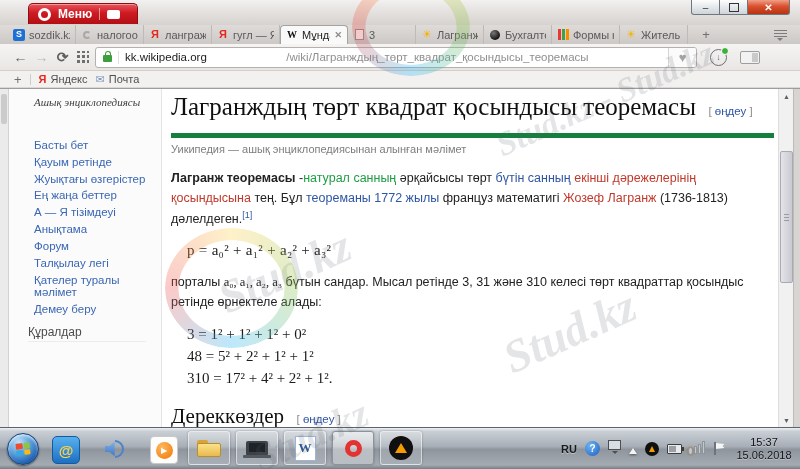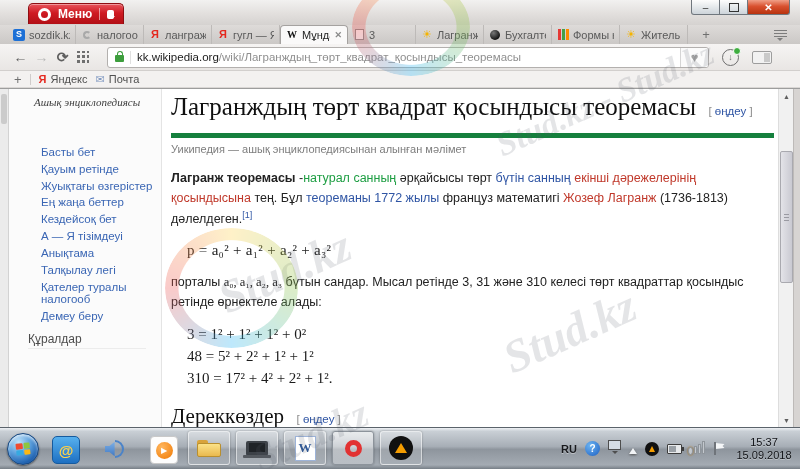--- a/index.html
+++ b/index.html
@@ -1,21 +1,21 @@
 <!DOCTYPE html>
 <html><head>
 <meta charset="utf-8">
 <style>
   html,body{margin:0;padding:0;background:#555;}
   #screen{position:relative;width:800px;height:469px;overflow:hidden;background:#fff;
           font-family:"Liberation Sans",sans-serif;-webkit-font-smoothing:antialiased;}
   
   .titlebar{position:absolute;left:0;top:0;right:0;height:25px;
     background:linear-gradient(180deg,#f2f1f0 0%,#e2dfdd 55%,#d5d2d0 100%);border-bottom:1px solid #c2bfbd;}
-  .menu-btn{position:absolute;left:28px;top:3px;height:21px;width:96px;box-sizing:border-box;
+  .menu-btn{position:absolute;left:28px;top:3px;height:21px;width:110px;box-sizing:border-box;
     background:linear-gradient(180deg,#e8555c 0%,#cf1a22 45%,#b20f15 100%);
     border:1px solid #8e0d11;border-bottom:none;border-radius:5px 5px 0 0;
     color:#fff;font-weight:bold;font-size:12px;display:flex;align-items:center;gap:7px;padding:0 9px;
     box-shadow:inset 0 1px 0 rgba(255,255,255,.4);}
   .o-logo{width:13px;height:13px;border:3px solid #fff;border-radius:50%;box-sizing:border-box;flex:none;}
   .menu-sep{width:1px;height:12px;background:rgba(255,255,255,.55);}
   .flag-ic{width:13px;height:9px;background:#fff;border-radius:2px;position:relative;}
   .flag-ic::after{content:"";position:absolute;left:2px;bottom:-3px;border:3px solid transparent;border-top-color:#fff;}
   .win-controls{position:absolute;right:10px;top:0;display:flex;}
   .wbtn{height:15px;box-sizing:border-box;border:1px solid #70777e;border-top:none;display:flex;align-items:center;justify-content:center;
@@ -51,22 +51,22 @@
   .tabmenu::after{content:"";position:absolute;left:3px;bottom:-5px;border:3px solid transparent;border-top-color:#7c7c7c;}
   
   .toolbar{position:absolute;left:0;top:44px;right:0;height:27px;display:flex;align-items:center;
     background:linear-gradient(180deg,#f6f4f3 0%,#e9e6e4 100%);border-bottom:1px solid #d2cfcd;padding-left:10px;box-sizing:border-box;}
   .navbtn{width:21px;text-align:center;font-size:14px;color:#5f5f5f;font-weight:bold;}
   .navbtn.dis{color:#b8b8b8;}
   .gridbtn{width:12px;height:12px;margin:0 6px 0 4px;
     background:conic-gradient(#6f6f6f 0 100%);
     -webkit-mask:repeating-linear-gradient(0deg,#000 0 3px,transparent 3px 5px),repeating-linear-gradient(90deg,#000 0 3px,transparent 3px 5px);
     mask-composite:intersect;-webkit-mask-composite:source-in;}
-  .urlfield{margin-left:12px;width:600px;height:19px;background:#fff;border:1px solid #b3b0ae;border-radius:3px;
-    display:flex;align-items:center;font-size:11.5px;overflow:hidden;}
+  .urlfield{margin-left:0;width:600px;height:19px;background:#fff;border:1px solid #b3b0ae;border-radius:3px;
+    display:flex;align-items:center;font-size:11.5px;overflow:hidden;text-align:center;}
   .lock{flex:none;width:9px;height:7px;background:#3d9e3d;border-radius:1px;position:relative;margin:3px 6px 0 7px;}
   .lock::before{content:"";position:absolute;left:1.5px;top:-4px;width:6px;height:5px;border:1.5px solid #3d9e3d;border-bottom:none;border-radius:3px 3px 0 0;box-sizing:border-box;}
   .urlsep{width:1px;height:13px;background:#e0e0e0;margin-right:6px;flex:none;}
   .uhost{color:#1b1b1b;white-space:nowrap;}
   .upath{color:#8f8f8f;white-space:nowrap;overflow:hidden;flex:1;}
   .heartbox{flex:none;margin-left:auto;width:27px;height:100%;border-left:1px solid #d5d5d5;display:flex;align-items:center;justify-content:center;background:#fbfbfb;}
   .heart{color:#a3a3a3;font-size:13px;}
   .dlbtn{position:relative;width:15px;height:15px;border:1.5px solid #6e6e6e;border-radius:50%;margin-left:13px;
     display:flex;align-items:center;justify-content:center;font-size:9px;color:#6e6e6e;font-weight:bold;}
   .dlbtn::after{content:"";position:absolute;right:-3px;top:-3px;width:6px;height:6px;border-radius:50%;background:#3fae3f;border:1px solid #fff;}
@@ -79,23 +79,23 @@
   .bsep{width:1px;height:11px;background:#cfcccb;}
   .bitem{display:flex;align-items:center;gap:4px;}
   .bico-ya{color:#e4281e;font-weight:bold;font-size:11px;}
   .bico-mail{color:#7e97c0;font-size:11px;}
   
   .page{position:absolute;left:0;top:88px;right:0;bottom:41px;background:#fff;border-top:1px solid #9d9d9d;box-sizing:border-box;}
   .leftstrip{position:absolute;left:0;top:0;bottom:0;width:8px;background:#ebebeb;border-right:1px solid #d2d2d2;}
   .leftstrip::before{content:"";position:absolute;left:1px;right:1px;top:5px;height:30px;background:#cbcbcb;border-radius:2px;}
   .sidebar{position:absolute;left:9px;top:0;bottom:0;width:152px;background:#fbfbfb;border-right:1px solid #e4e4e4;}
   .tagline{position:absolute;left:25px;top:7px;font-family:"Liberation Serif",serif;font-style:italic;font-size:11px;color:#3c3c3c;}
-  .snav{position:absolute;left:19px;top:44px;width:125px;list-style:none;margin:13px;padding:0;font-size:11.5px;}
+  .snav{position:absolute;left:19px;top:44px;width:125px;list-style:none;margin:6px;padding:0;font-size:11.5px;}
   .snav li{margin:0 0 4.2px 0;line-height:1.1;color:#3a66b4;cursor:pointer;}
-  .tools-h{position:absolute;left:19px;top:243px;font-size:12px;color:#4c4c4c;width:118px;border-bottom:1px solid #ececec;padding-bottom:2px;}
+  .tools-h{position:absolute;left:19px;top:236px;font-size:12px;color:#4c4c4c;width:118px;border-bottom:1px solid #ececec;padding-bottom:2px;}
   .stools{position:absolute;left:19px;top:250px;width:128px;list-style:none;margin:0;padding:0;font-size:11.5px;}
   .stools li{margin:0 0 5.4px 0;line-height:1.1;color:#3a66b4;cursor:pointer;}
   
   .content{position:absolute;left:162px;top:0;right:22px;bottom:0;padding:4px 4px 0 9px;overflow:hidden;}
   .h1row{border-bottom:5px solid #15803d;padding-bottom:12px;}
   .h1{display:inline;font-family:"Liberation Serif",serif;font-weight:400;font-size:25px;color:#101010;margin:0;}
   .editlnk{font-size:11.5px;color:#8d8d8d;margin-left:8px;}
   .editlnk b{color:#2f55a4;font-weight:normal;}
   .fromnote{margin-top:5px;font-size:11px;color:#7d7d7d;}
   .para{margin-top:13px;font-size:12.5px;line-height:1.6;color:#222;max-width:600px;}
@@ -295,25 +295,25 @@
   <div class="page">
     <div class="leftstrip"></div>
 
     <div class="sidebar">
       <div class="tagline">Ашық энциклопедиясы</div>
       <ul class="snav">
         <li>Басты бет</li>
         <li>Қауым ретінде</li>
         <li>Жуықтағы өзгерістер</li>
         <li>Ең жаңа беттер</li>
-        <li>Кездейсоқ бет</li>
         <li>А — Я тізімдеуі</li>
         <li>Анықтама</li>
+        <li>Форум</li>
         <li>Талқылау легі</li>
-        <li>Қателер туралы налогооб</li>
+        <li>Қателер туралы мәлімет</li>
         <li>Демеу беру</li>
       </ul>
       <div class="tools-h">Құралдар</div>
     </div>
 
     <div class="content">
       <div class="h1row">
         <h1 class="h1">Лагранждың төрт квадрат қосындысы теоремасы</h1>
         <span class="editlnk"><span>[ </span><b>өңдеу</b><span> ]</span></span>
       </div>
@@ -393,21 +393,21 @@
       <span class="net">
           <span class="n1"></span>
           <span class="n2"></span>
           <span class="n3"></span>
           <span class="n4"></span>
           <span class="netdot"></span>
         </span>
       <span class="flagic"></span>
       <span class="clock">
         <span>15:37</span><br>
-        <span>15.09.2018</span>
+        <span>15.06.2018</span>
       </span>
     </div>
   </div>
 
   <div class="wm" style="left:488px;top:80px;font-size:34px;">Stud.kz - Stud.kz</div>
   <div class="wm" style="left:215px;top:245px;font-size:46px;">Stud.kz</div>
   <div class="wm" style="left:500px;top:305px;font-size:46px;">Stud.kz</div>
   <div class="wm" style="left:250px;top:412px;font-size:40px;">Stud.kz</div>
   <div class="wmring" style="left:165px;top:228px;width:105px;height:92px;"></div>
   <div class="wmring" style="left:352px;top:-22px;width:90px;height:70px;"></div>

